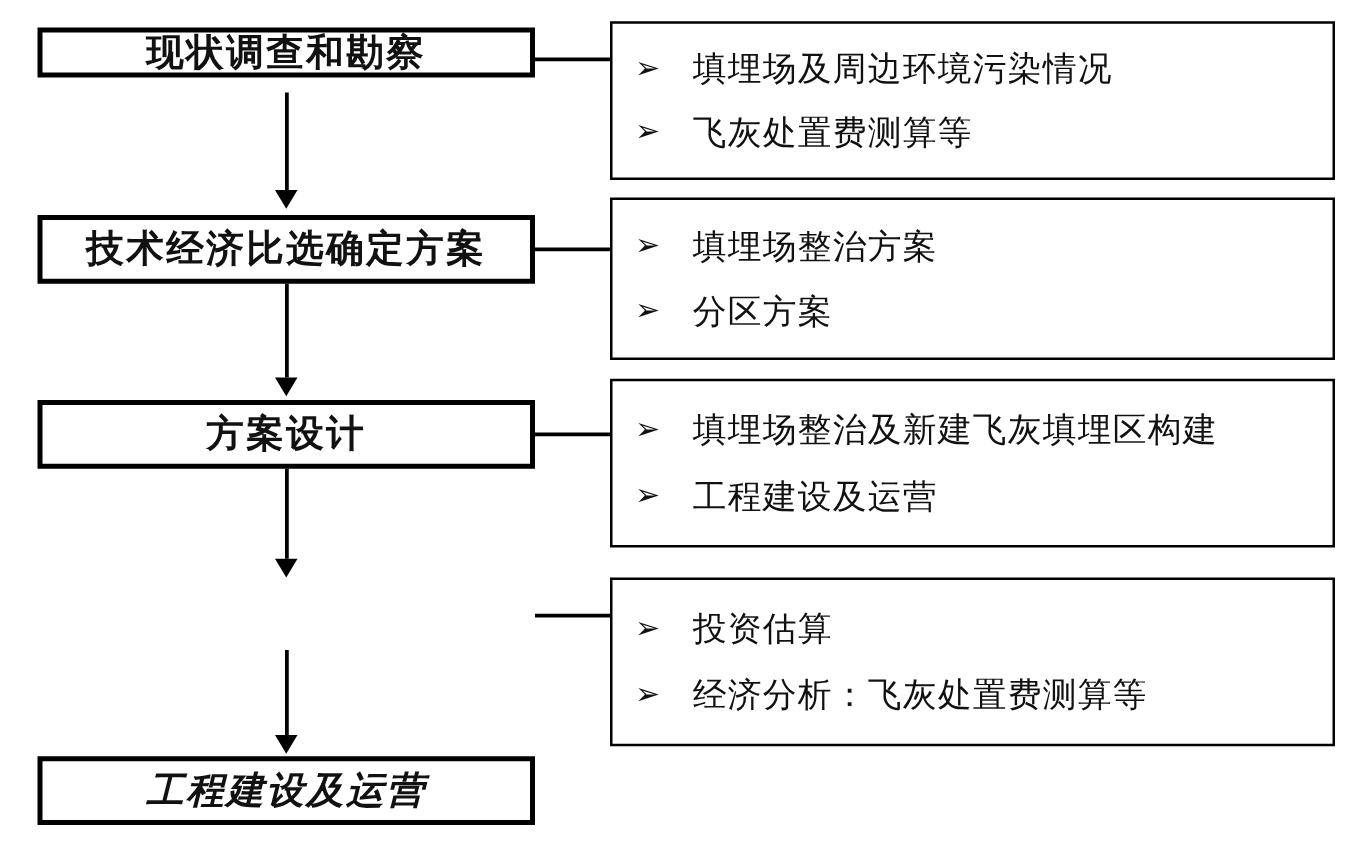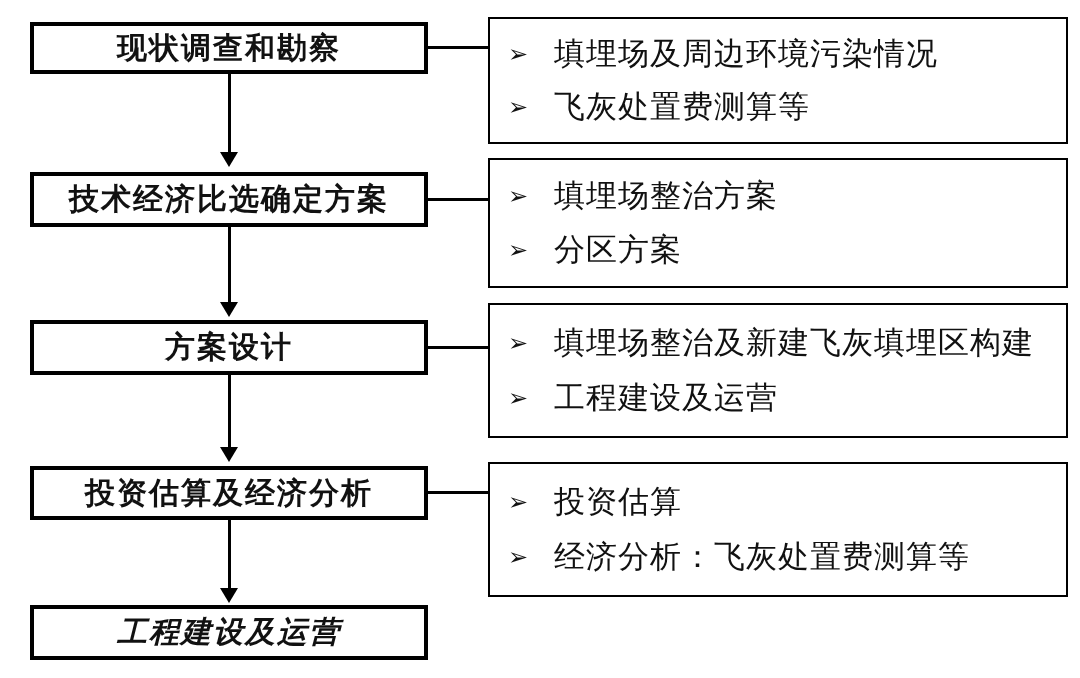--- a/index.html
+++ b/index.html
@@ -51,21 +51,21 @@
     display: flex;
     align-items: center;
   }
   .detail-line .bullet {
     font-size: 24px;
     line-height: 1;
     margin-right: 26px;
     flex: 0 0 auto;
   }
   .detail-line .dtext {
-    font-size: 31px;
+    font-size: 27px;
     letter-spacing: 1px;
     white-space: nowrap;
   }
   
   .hline {
     position: absolute;
     left: 428px;
     width: 60px;
     height: 3px;
     background: #000000;
@@ -84,31 +84,28 @@
     border-left: 9px solid transparent;
     border-right: 9px solid transparent;
     border-top: 15px solid #000000;
   }
 </style>
 </head>
 <body>
 
 <div class="canvas">
 
-  <div class="lbox" style="top:22px;height:52px;">
+  <div class="lbox" style="top:22px;height:40px;">
     <span class="step-label">现状调查和勘察</span>
   </div>
   <div class="lbox" style="top:172px;height:55px;">
     <span class="step-label">技术经济比选确定方案</span>
   </div>
   <div class="lbox" style="top:320px;height:55px;">
     <span class="step-label">方案设计</span>
-  </div>
-  <div class="lbox" style="top:466px;height:54px;">
-    <span class="step-label">投资估算及经济分析</span>
   </div>
   <div class="lbox" style="top:605px;height:55px;font-style:italic;">
     <span class="step-label">工程建设及运营</span>
   </div>
 
   <div class="vline" style="top:74px;height:78px;"></div>
   <div class="ahead" style="top:152px;"></div>
 
   <div class="vline" style="top:227px;height:75px;"></div>
   <div class="ahead" style="top:302px;"></div>

